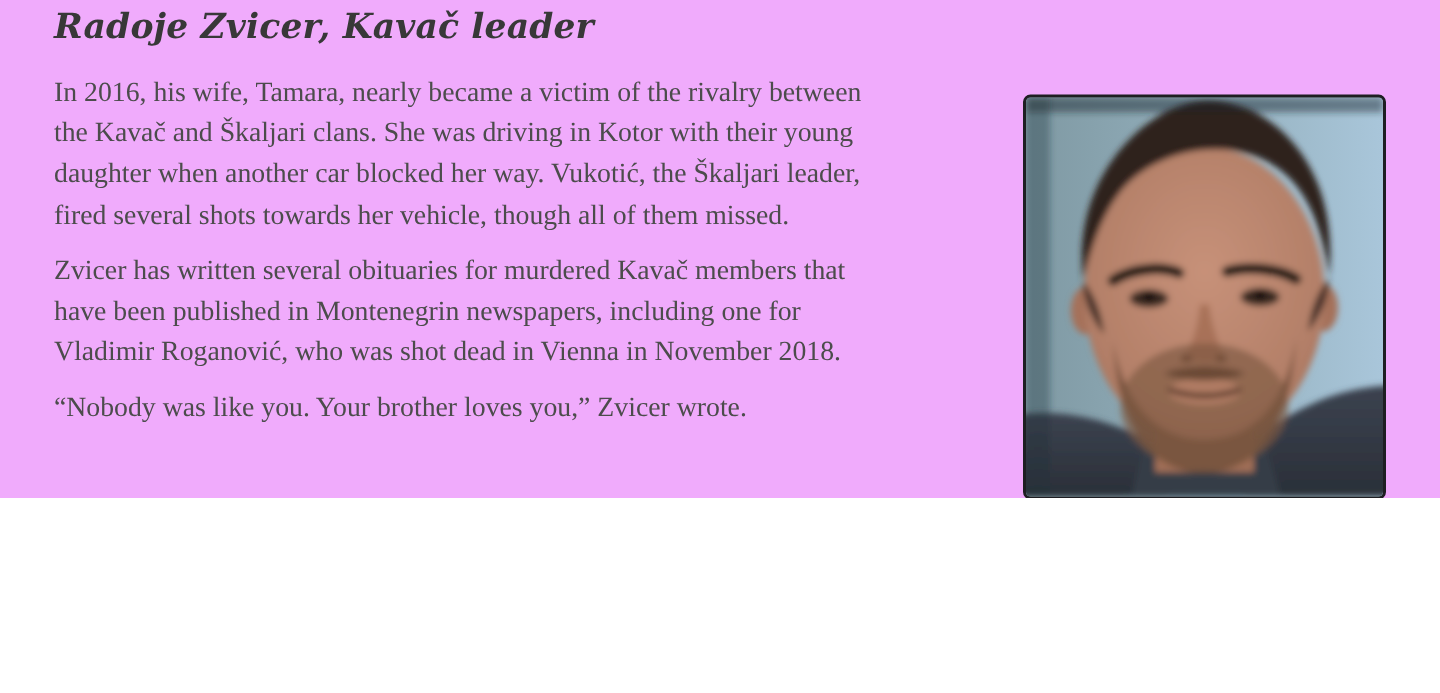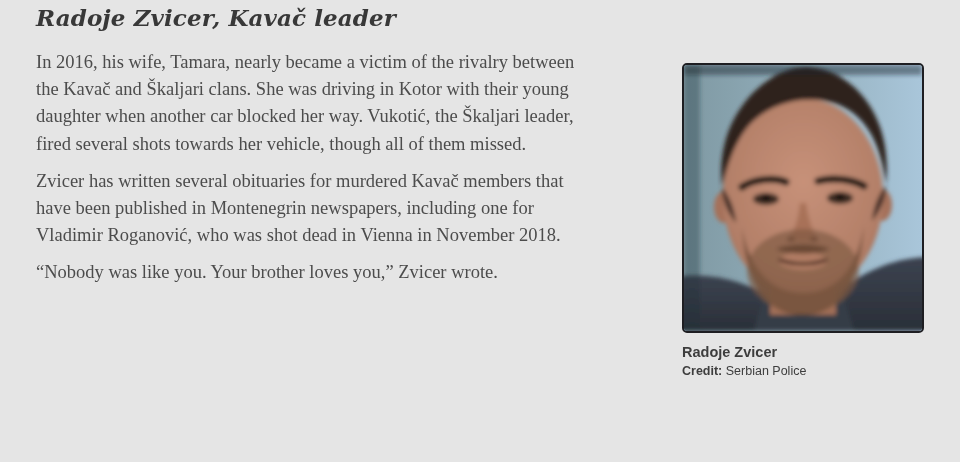--- a/index.html
+++ b/index.html
@@ -3,22 +3,22 @@
 <meta charset="utf-8">
 <style>
   html, body {
     margin: 0;
     padding: 0;
     background: #ffffff;
   }
   .page {
     position: relative;
     width: 960px;
-    height: 462px;
-    background: #e5e5e5;
+    height: 332px;
+    background: #f0abfc;
     overflow: hidden;
     font-family: "Liberation Serif", "DejaVu Serif", serif;
   }
   .article-col {
     position: absolute;
     left: 36px;
     top: 0;
     width: 606px;
   }
   .article-title {

